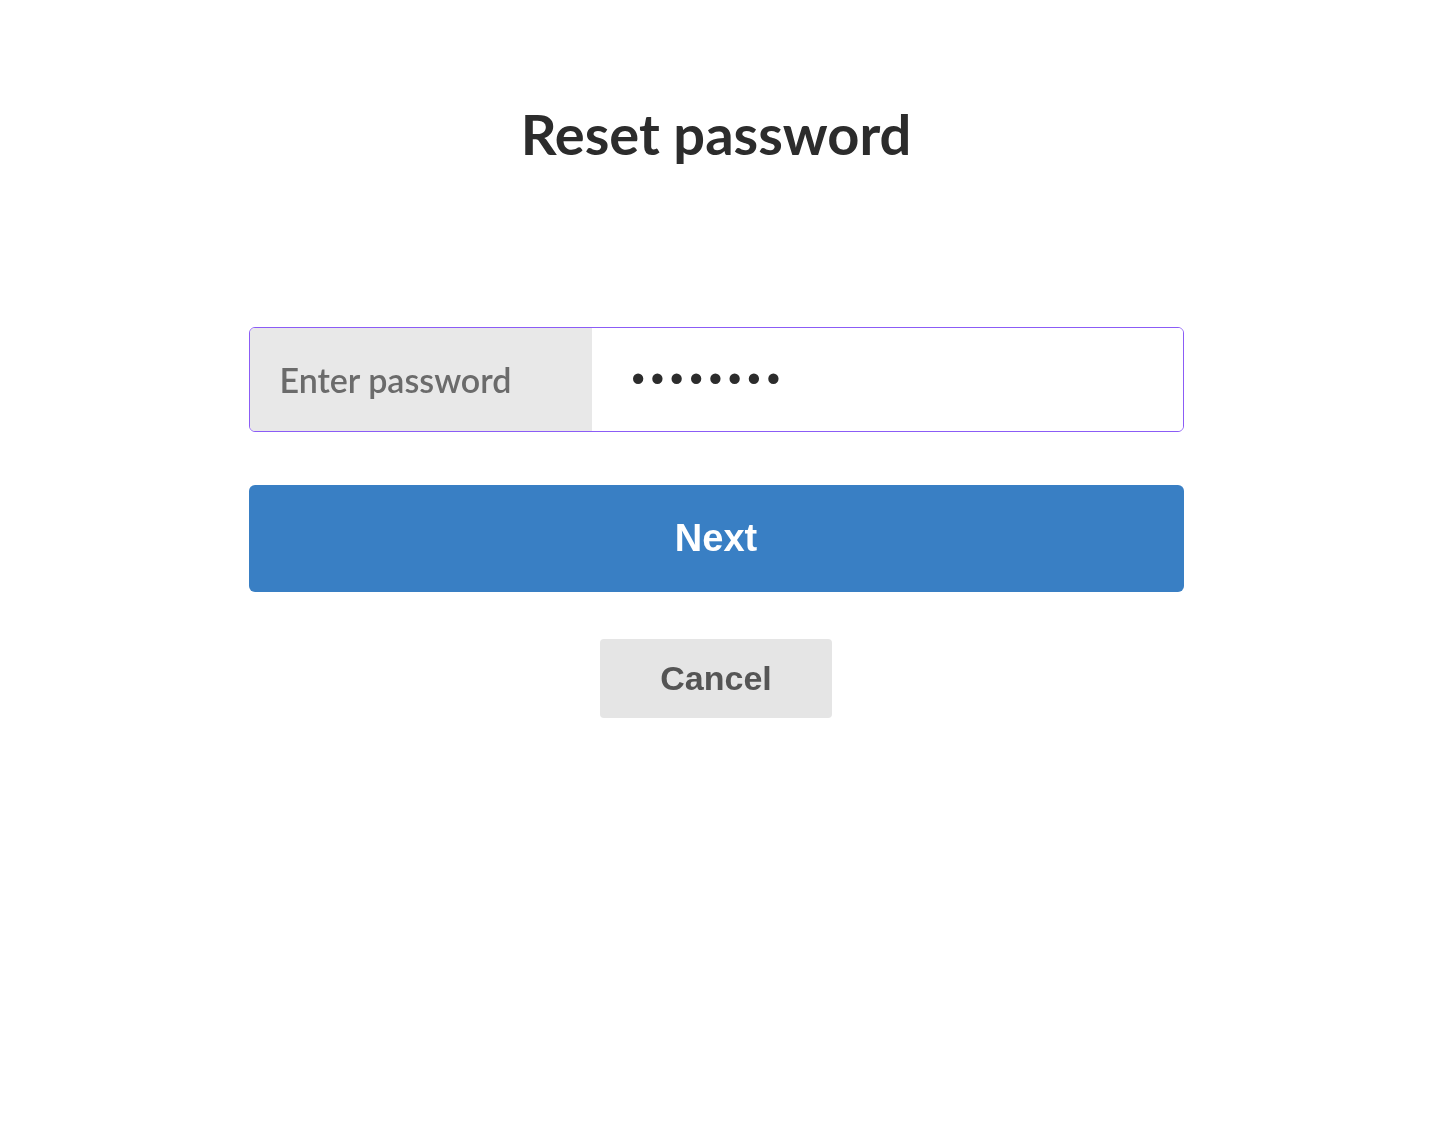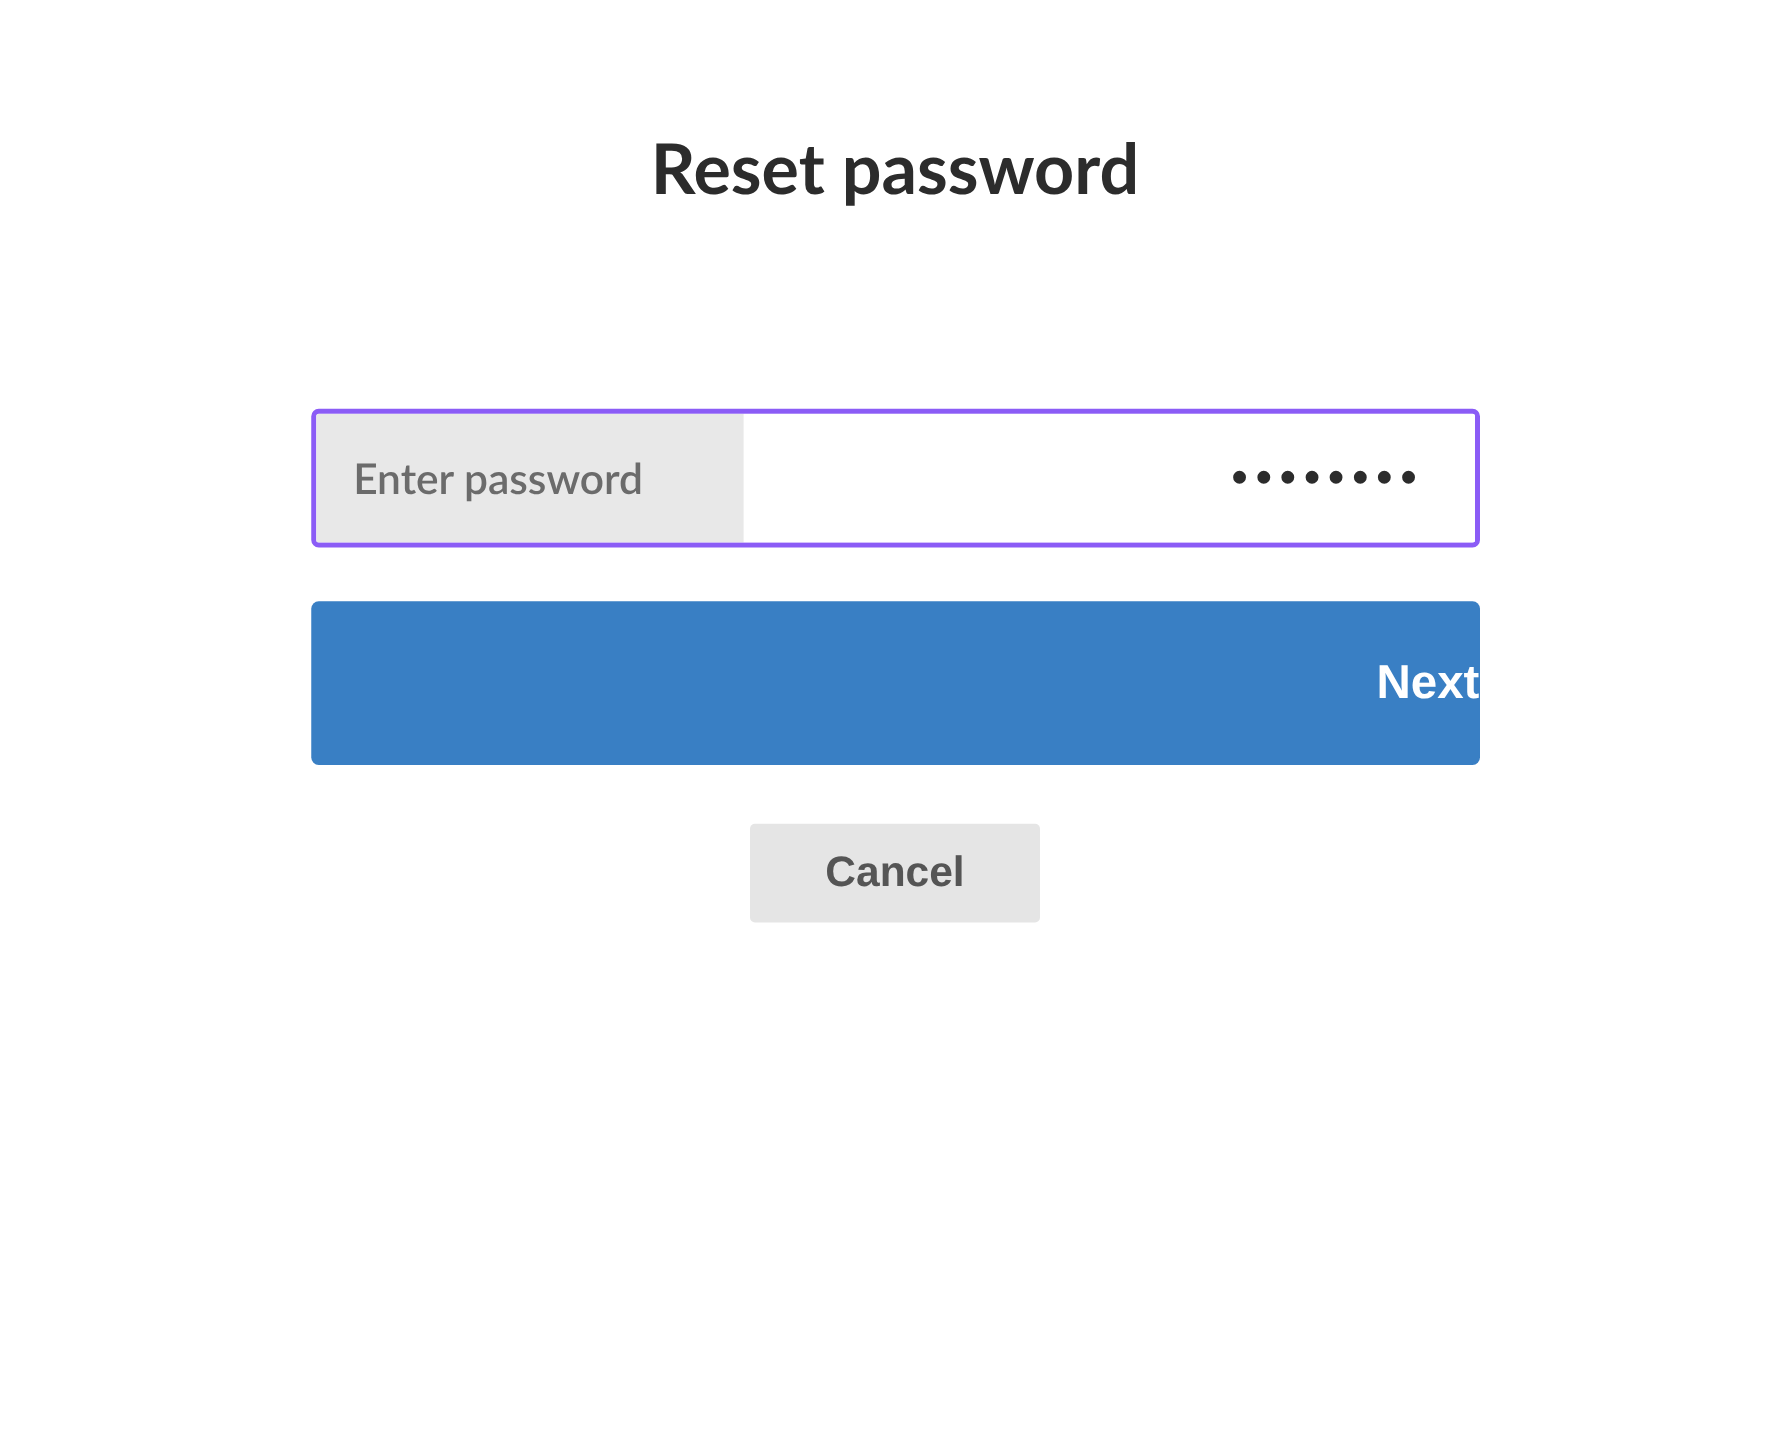--- a/index.html
+++ b/index.html
@@ -1,19 +1,18 @@
 <!DOCTYPE html>
 <html><head>
   <meta charset="utf-8">
   <style>
     * {
       margin: 0;
       padding: 0;
       box-sizing: border-box;
-      text-align: right;
     }
     
     body {
       font-family: -apple-system, BlinkMacSystemFont, "Segoe UI", "Lato", "Helvetica Neue", Arial, sans-serif;
       background: #ffffff;
       width: 1432px;
       height: 1148px;
       display: flex;
       flex-direction: column;
       align-items: center;
@@ -30,21 +29,21 @@
     .form-container {
       width: 935px;
       display: flex;
       flex-direction: column;
       gap: 35px;
     }
     
     .input-group {
       display: flex;
       width: 100%;
-      border: 4px solid #8b5cf6;
+      border: 1px solid #8b5cf6;
       border-radius: 6px;
       overflow: hidden;
       background: #ffffff;
     }
     
     .input-label {
       background: #e8e8e8;
       padding: 30px 30px;
       font-size: 34px;
       font-weight: 600;
@@ -76,25 +75,25 @@
     .password-input::placeholder {
       color: #999;
     }
     
     .next-button {
       width: 100%;
       background: #397fc4;
       color: #ffffff;
       border: none;
       border-radius: 6px;
-      padding: 44px 0;
+      padding: 32px 0;
       font-size: 38px;
       font-weight: 600;
       cursor: pointer;
-      margin-top: 8px;
+      margin-top: 18px;
     }
     
     .cancel-button {
       background: #e5e5e5;
       color: #555555;
       border: none;
       border-radius: 4px;
       padding: 20px 60px;
       font-size: 34px;
       font-weight: 600;

